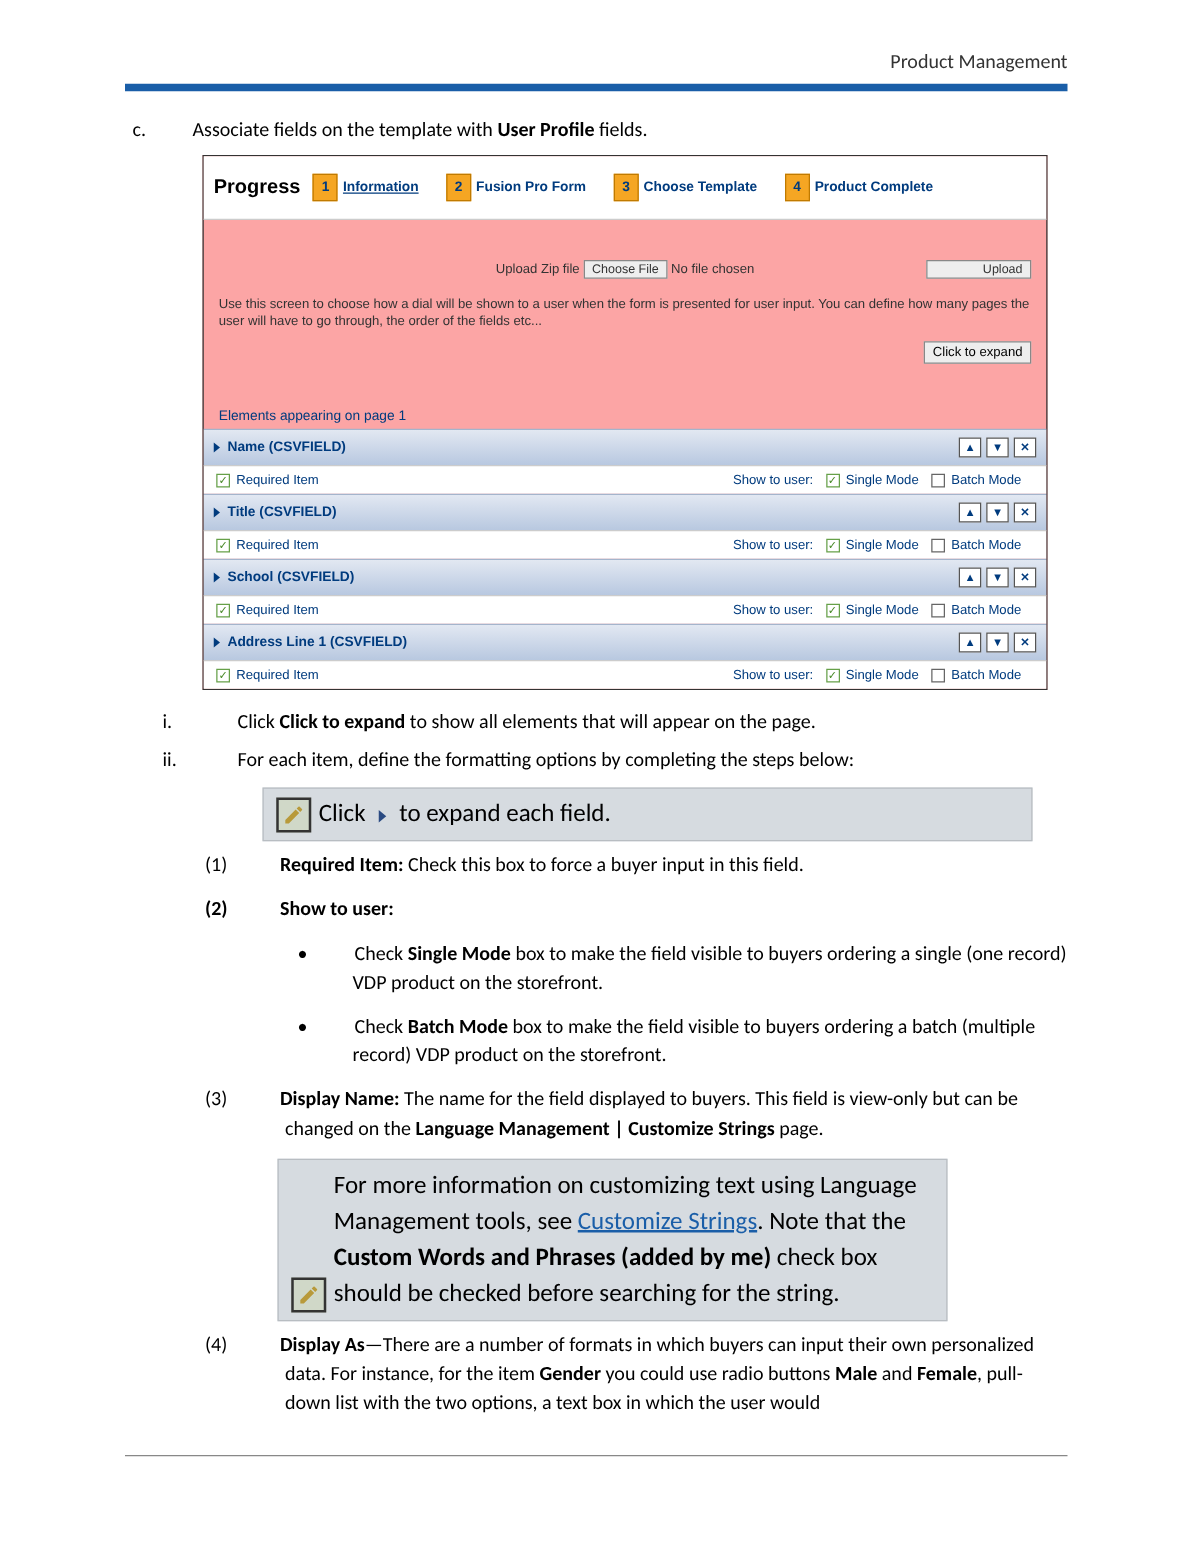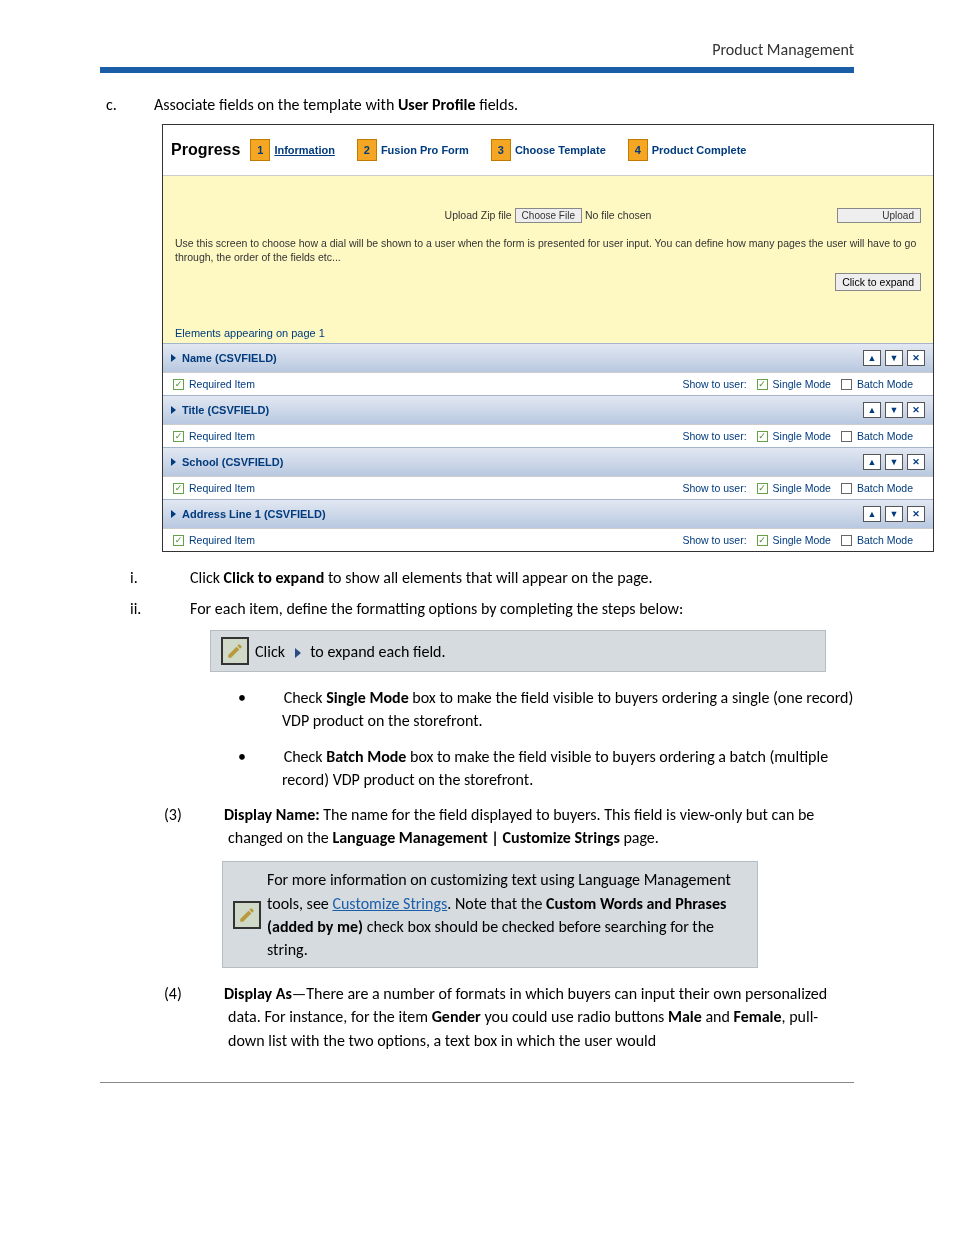--- a/index.html
+++ b/index.html
@@ -2,21 +2,21 @@
 <html><head>
 <meta charset="utf-8">
 <style>
   * { box-sizing: border-box; margin: 0; padding: 0; }
   html, body { width: 954px; font-family: Calibri, Arial, sans-serif; color: #000; background: #fff; }
   .page { width: 954px; padding: 40px 100px 30px 100px; }
   .header-section { text-align: right; font-size: 16px; color: #333; margin-bottom: 8px; }
   .header-rule { height: 6px; background: #1a5ea8; margin-bottom: 22px; }
   .step-c { font-size: 16px; margin-bottom: 10px; margin-left: 30px; text-indent: -24px; padding-left: 24px; }
   .step-c .letter { display: inline-block; width: 24px; }
-  .screenshot-wrap { margin-left: 62px; border: 1px solid #333; width: 772px; background: #fef9c3; font-family: Verdana, Arial, sans-serif; }
+  .screenshot-wrap { margin-left: 62px; border: 1px solid #333; width: 676px; background: #fca5a5; font-family: Verdana, Arial, sans-serif; }
 
   
   .progress-bar { display: flex; align-items: center; padding: 14px 8px 14px 8px; border-bottom: 1px solid #ccc; background: #fff; gap: 4px; }
   .progress-label { font-weight: bold; font-size: 16px; margin-right: 6px; }
   .step-num { display: inline-flex; width: 20px; height: 22px; background: #f5a623; color: #003b7e; font-weight: bold; font-size: 11px; align-items: center; justify-content: center; border: 1px solid #c07a00; }
   .step-text { font-size: 11px; color: #003b7e; margin-right: 18px; }
   .step-text.active { font-weight: bold; text-decoration: underline; }
   .step-text.bold { font-weight: bold; }
 
   .upload-row { text-align: right; padding: 32px 16px 14px 16px; font-size: 10.5px; font-family: Verdana, Arial, sans-serif; color: #333; }
@@ -39,21 +39,21 @@
   .opt-row .chk.checked::after { content: "✓"; color: #4a8a2a; font-size: 9px; line-height: 1; }
   .opt-row .chk.empty { border-color: #666; }
   .opt-row .spacer { flex: 1; }
   .opt-row .lbl { margin-right: 10px; }
 
   
   .sub-list { margin-left: 62px; margin-top: 16px; font-size: 16px; }
   .sub-list .item { margin-bottom: 12px; text-indent: -32px; padding-left: 32px; }
   .sub-list .roman { display: inline-block; width: 28px; text-align: left; }
 
-  .note-box { margin-left: 110px; margin-top: 10px; margin-bottom: 14px; background: #d6dbe0; border: 1px solid #b8bdc2; padding: 6px 10px; font-size: 16px; display: flex; align-items: center; width: 616px; }
+  .note-box { margin-left: 110px; margin-top: 10px; margin-bottom: 2px; background: #d6dbe0; border: 1px solid #b8bdc2; padding: 6px 10px; font-size: 20px; display: flex; align-items: flex-end; width: 616px; }
   .note-box.small { margin-left: 122px; width: 536px; }
   .note-box .pencil { width: 28px; height: 28px; border: 2px solid #333; background: #d0d8c8; display: inline-flex; align-items: center; justify-content: center; margin-right: 6px; flex-shrink: 0; }
   .note-box .pencil svg { width: 18px; height: 18px; }
   .note-box .txt { line-height: 1.45; }
   .tri-blue { display: inline-block; width: 0; height: 0; border-top: 5px solid transparent; border-bottom: 5px solid transparent; border-left: 6px solid #2a4a82; margin: 0 6px; vertical-align: middle; }
 
   .num-list { margin-left: 96px; margin-top: 8px; font-size: 16px; }
   .num-list > .nitem { margin-bottom: 12px; line-height: 1.45; text-indent: -32px; padding-left: 32px; }
   .num-list .n { display: inline-block; width: 28px; }
   .bullets { margin-left: 160px; margin-top: 8px; margin-bottom: 8px; font-size: 16px; }
@@ -197,20 +197,28 @@
     <span class="pencil">
       <svg viewBox="0 0 24 24">
           <path d="M3 17.25V21h3.75L17.81 9.94l-3.75-3.75L3 17.25zM20.71 7.04a1 1 0 0 0 0-1.41l-2.34-2.34a1 1 0 0 0-1.41 0l-1.83 1.83 3.75 3.75 1.83-1.83z" fill="#b89a3a"></path>
         </svg>
     </span>
     <span class="txt">
       <span>Click </span><span class="tri-blue"></span><span> to expand each field.</span>
     </span>
   </div>
 
+  <div class="num-list">
+    <div class="nitem">
+      <span class="n">(1)</span><b>Required Item:</b><span> Check this box to force a buyer input in this field.</span>
+    </div>
+    <div class="nitem">
+      <b><span class="n">(2)</span><span>Show to user:</span></b>
+    </div>
+  </div>
 
   <div class="bullets">
     <div class="bitem dot">
       <span>Check </span><b>Single Mode</b><span> box to make the field visible to buyers ordering a single (one record) VDP product on the storefront.</span>
     </div>
     <div class="bitem dot">
       <span>Check </span><b>Batch Mode</b><span> box to make the field visible to buyers ordering a batch (multiple record) VDP product on the storefront.</span>
     </div>
   </div>
 

